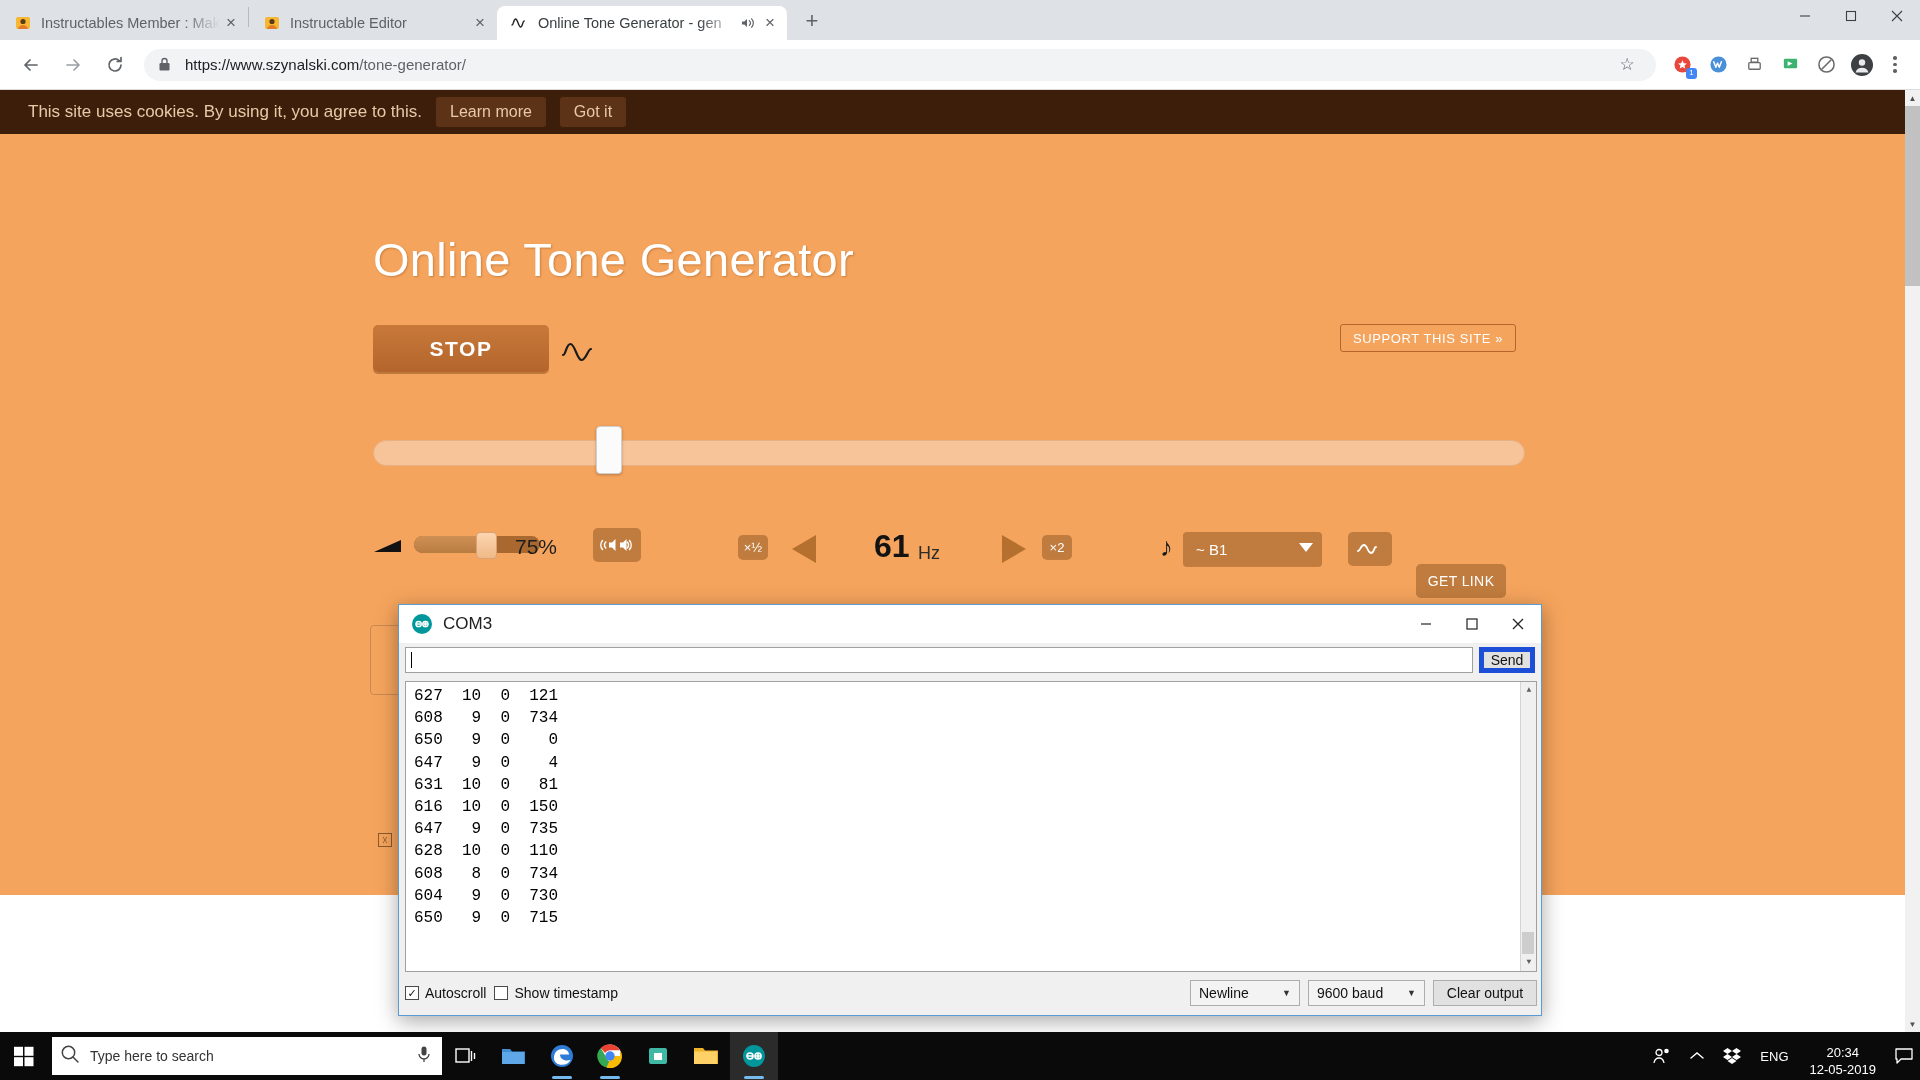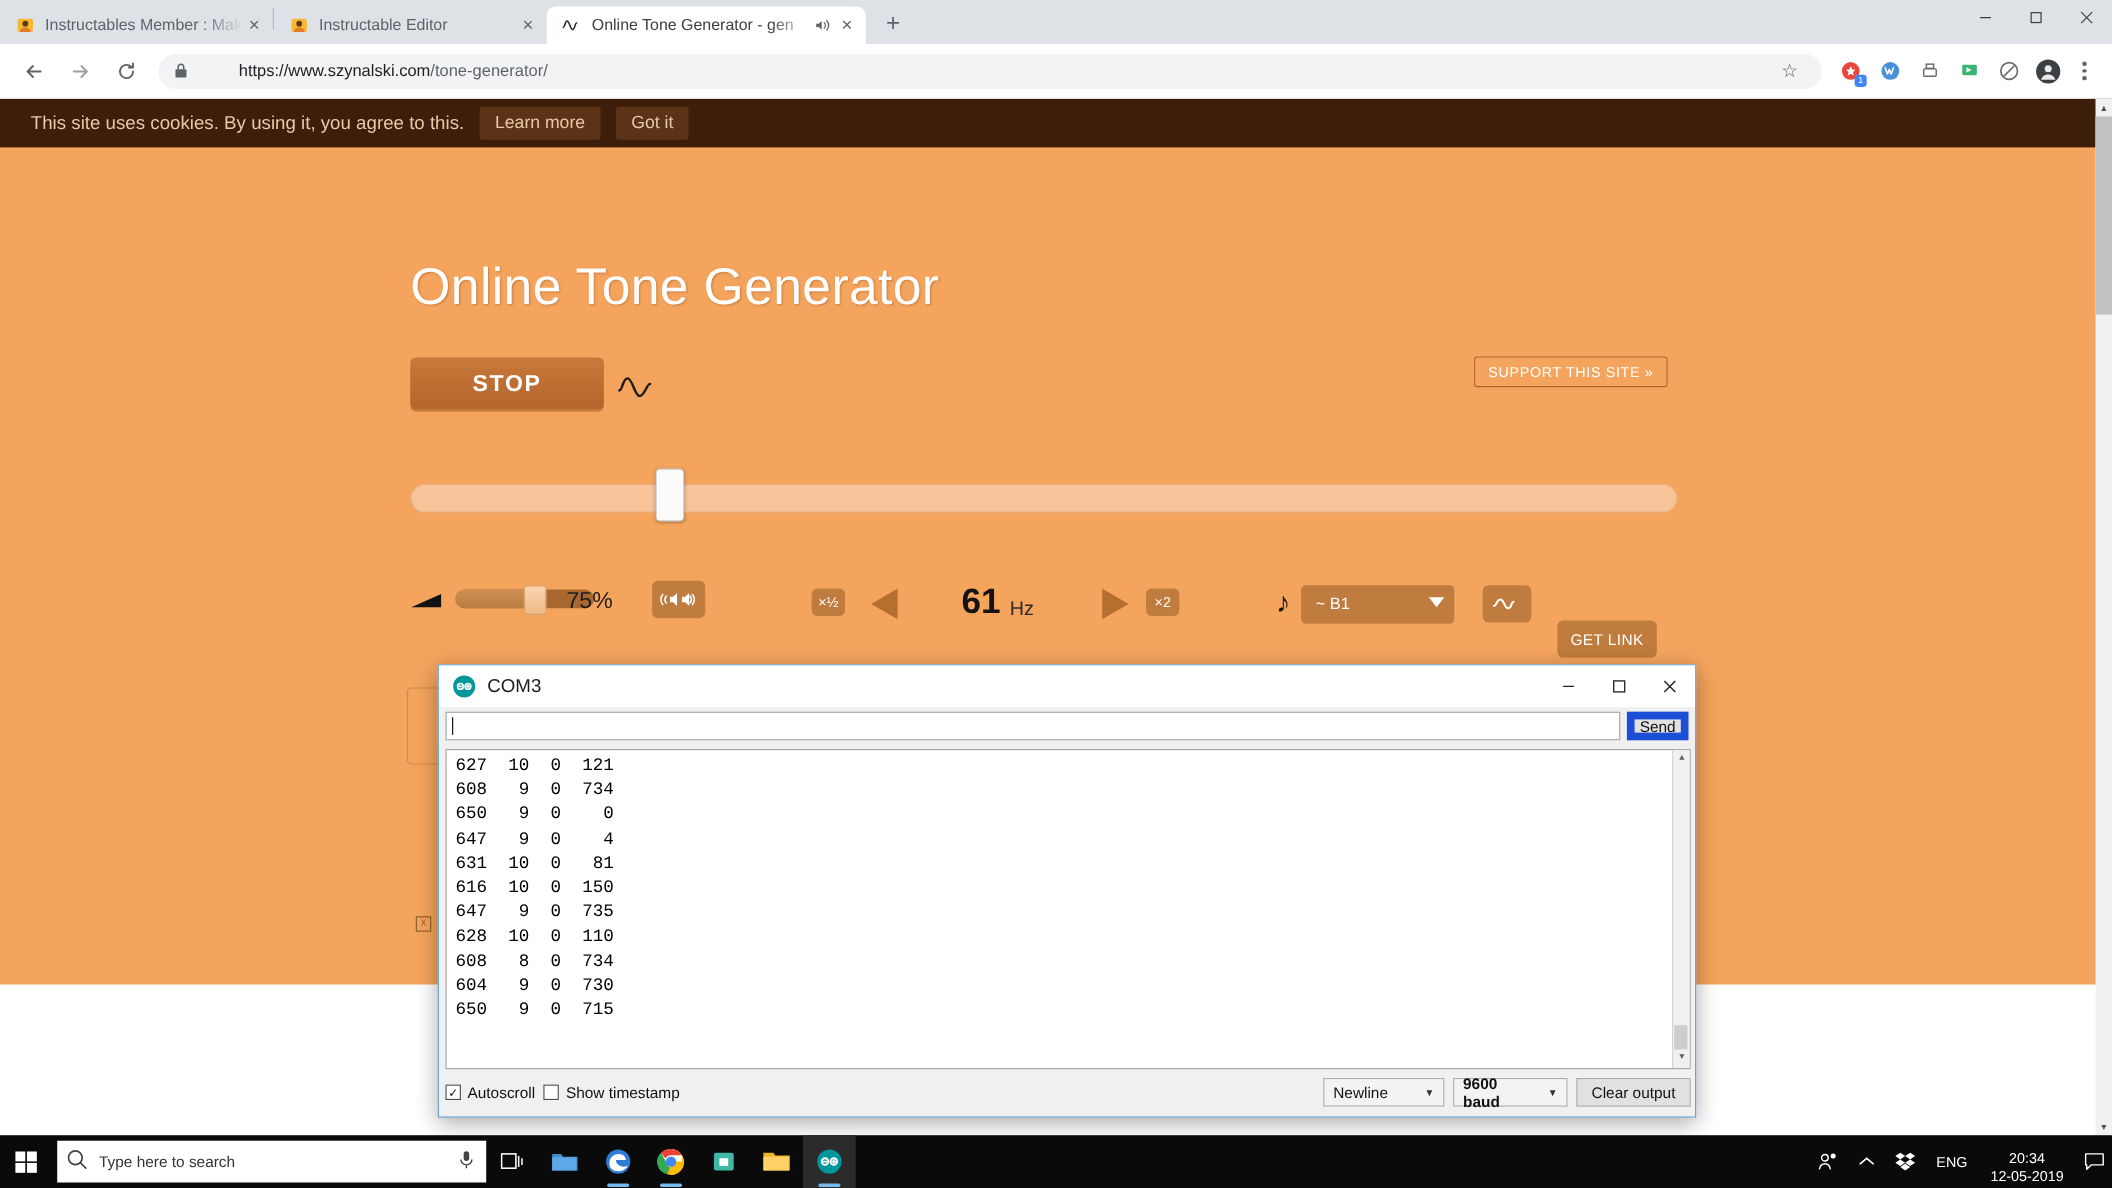--- a/index.html
+++ b/index.html
@@ -55,21 +55,21 @@
   
   #toolbar {
     position: absolute; left: 0; top: 40px; width: 1920px; height: 50px;
     background: #ffffff; display: flex; align-items: center; padding: 0 10px;
     border-bottom: 1px solid #dadce0;
   }
   .navbtn { width: 36px; height: 36px; margin: 0 3px; display:flex; align-items:center; justify-content:center; color:#5f6368; }
   #omnibox {
     flex: 1 1 auto; height: 32px; margin: 0 8px; background: #f1f3f4;
     border-radius: 16px; display: flex; align-items: center; padding: 0 14px;
-    color: #202124; font-size: 15px; gap: 32px;
+    color: #202124; font-size: 15px;
   }
   #omnibox .lock { margin-right: 14px; display:flex; }
   #url-text { flex: 1 1 auto; color: #5f6368; }
   #url-text b { color: #202124; font-weight: 400; }
   #star { width: 30px; display:flex; align-items:center; justify-content:center; color:#5f6368; font-size: 17px;}
   .ext { width: 30px; height: 30px; margin: 0 3px; display: flex; align-items: center; justify-content: center; position: relative; }
   .ext-badge {
     position: absolute; right: 0px; bottom: 1px; background: #4285f4; color: #fff;
     font-size: 8px; line-height: 10px; min-width: 11px; height: 11px; text-align: center;
     border-radius: 3px; padding: 0 1px;
@@ -173,21 +173,21 @@
   #serial-title-text { font-size: 17px; color: #202020; }
   #serial-wc { margin-left: auto; display: flex; height: 38px; }
   .swc { width: 46px; height: 38px; display:flex; align-items:center; justify-content:center; color:#333; font-size: 14px; }
   #serial-inputrow { height: 34px; background: #f0f0f0; display: flex; align-items: center; padding: 3px 6px; gap: 6px; }
   #serial-input {
     flex: 1 1 auto; height: 26px; background: #ffffff; border: 1px solid #a0a0a0;
     display: flex; align-items: center; padding-left: 5px; font-size: 14px;
   }
   #serial-caret { width: 1px; height: 16px; background: #000; }
   #send-btn {
-    width: 56px; height: 26px; background: #e1e1e1; border: 7px solid #1d4ed8;
+    width: 56px; height: 26px; background: #e1e1e1; border: 5px solid #1d4ed8;
     font-size: 14px; display: flex; align-items: center; justify-content: center; color: #111;
   }
   #serial-output {
     position: absolute; left: 6px; top: 76px; width: 1132px; height: 291px;
     background: #ffffff; border: 1px solid #a0a0a0; overflow: hidden;
     font-family: "Liberation Mono", monospace; font-size: 16px; color: #000000;
     padding: 3px 0 0 8px; line-height: 22.2px;
   }
   .srow { white-space: pre; }
   #serial-sb { position: absolute; right: 0; top: 0; width: 16px; height: 289px; background: #f0f0f0; border-left: 1px solid #d4d4d4;}
@@ -199,21 +199,21 @@
   }
   .cbwrap { display: flex; align-items: center; gap: 6px; font-size: 14px; color: #111; }
   .cbox { width: 14px; height: 14px; border: 1px solid #4a4a4a; background: #fff; display:flex; align-items:center; justify-content:center; font-size: 11px; color:#111; }
   #bottom-spacer { flex: 1 1 auto; }
   .dd {
     height: 26px; background: #f3f3f3; border: 1px solid #adadad; display: flex; align-items: center;
     padding: 0 8px; font-size: 14px; color: #111; position: relative;
   }
   .dd .caret { margin-left: auto; padding-left: 18px; font-size: 9px; color: #333; }
   #dd-line { width: 110px; }
-  #dd-baud { width: 104px; font-weight: bold; }
+  #dd-baud { width: 117px; }
   #clear-btn { width: 104px; height: 26px; background: #e1e1e1; border: 1px solid #adadad;
     font-size: 14px; display: flex; align-items: center; justify-content: center; color: #111; }
 
   
   #taskbar { position: absolute; left: 0; bottom: 0; width: 1920px; height: 48px; background: #0a0a0a; display: flex; align-items: center; }
   #startbtn { width: 48px; height: 48px; display: flex; align-items: center; justify-content: center; }
   #searchbox {
     width: 390px; height: 38px; margin-left: 4px; background: #ffffff;
     display: flex; align-items: center; padding-left: 8px; gap: 10px;
   }

